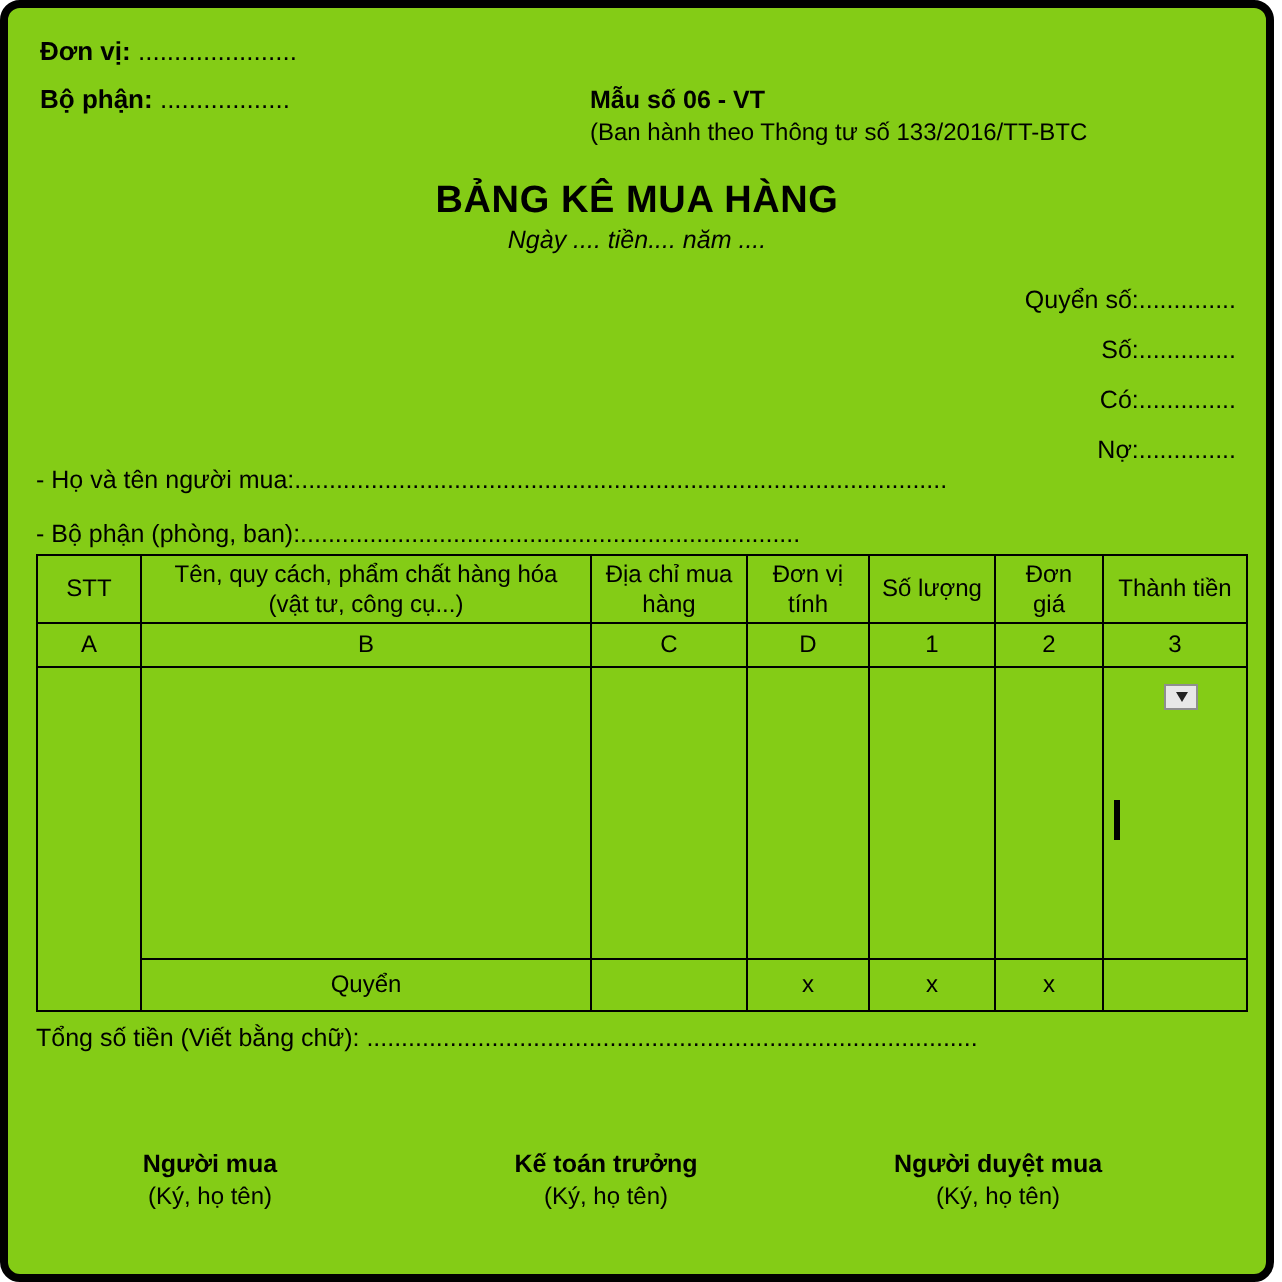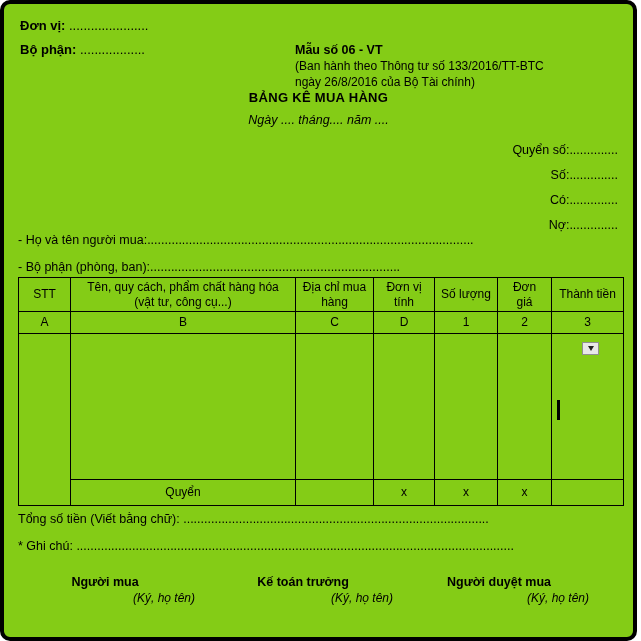--- a/index.html
+++ b/index.html
@@ -16,21 +16,21 @@
   }
   .abs{position:absolute;}
   .nowrap{white-space:nowrap;overflow:hidden;}
 
   .top-left{left:16px;top:10px;font-size:13px;line-height:24px;width:200px;}
   .top-left b{font-weight:bold;}
 
   .top-right{left:291px;top:6px;width:332px;text-align:left;font-size:12px;line-height:16px;margin-top:32px;}
   .form-no{font-weight:bold;font-size:12.5px;}
 
-  .doc-title{left:0;top:86px;width:100%;text-align:center;font-weight:bold;font-size:13px;letter-spacing:.3px;}
+  .doc-title{left:0;top:86px;width:100%;text-align:center;font-weight:bold;font-size:19px;letter-spacing:.3px;}
   .date-line{left:0;top:109px;width:100%;text-align:center;font-style:italic;font-size:12.5px;}
 
   .refs{right:15px;top:134px;text-align:right;font-size:12.5px;line-height:25px;margin-left:28px;}
 
   .buyer-line{left:14px;font-size:12.5px;width:500px;}
   .buyer-name{top:229px;}
   .buyer-dept{top:256px;}
 
   table.form-table{
     position:absolute;left:14px;top:273px;
@@ -67,43 +67,42 @@
   .caret{
     position:absolute;left:5px;top:66px;
     width:3px;height:20px;background:#000;
   }
 
   .total-line{left:14px;top:508px;font-size:12.5px;width:600px;}
   .note-line{left:14px;top:535px;font-size:12.5px;width:600px;}
 
   .sig{top:571px;width:180px;text-align:center;}
   .sig .sig-name{font-weight:bold;font-size:12.5px;}
-  .sig .sig-sub{font-style:italic;font-size:12px;margin-top:2px;text-align:right;}
+  .sig .sig-sub{font-size:12px;margin-top:2px;}
   .sig1{left:11px;}
   .sig2{left:209px;}
   .sig3{left:405px;}
 </style>
 </head>
 <body>
 
 <div class="page">
 
   <div class="abs top-left">
     <div class="nowrap"><b>Đơn vị:</b> <span>......................</span></div>
     <div class="nowrap"><b>Bộ phận:</b> <span>..................</span></div>
   </div>
 
   <div class="abs top-right">
     <div class="form-no">Mẫu số 06 - VT</div>
     <div>(Ban hành theo Thông tư số 133/2016/TT-BTC</div>
-    <div>ngày 26/8/2016 của Bộ Tài chính)</div>
   </div>
 
   <div class="abs doc-title">BẢNG KÊ MUA HÀNG</div>
-  <div class="abs date-line">Ngày .... tháng.... năm ....</div>
+  <div class="abs date-line">Ngày .... tiền.... năm ....</div>
 
   <div class="abs refs">
     <div class="nowrap"><span>Quyển số:</span><span>..............</span></div>
     <div class="nowrap"><span>Số:</span><span>..............</span></div>
     <div class="nowrap"><span>Có:</span><span>..............</span></div>
     <div class="nowrap"><span>Nợ:</span><span>..............</span></div>
   </div>
 
   <div class="abs buyer-line buyer-dept nowrap"><span>- Bộ phận (phòng, ban):</span><span>........................................................................</span></div>
   <div class="abs buyer-line buyer-name nowrap"><span>- Họ và tên người mua:</span><span>..............................................................................................</span></div>
@@ -156,21 +155,20 @@
       <td></td>
       <td>x</td>
       <td>x</td>
       <td>x</td>
       <td></td>
     </tr>
   </tbody>
     </table>
 
   <div class="abs total-line nowrap"><span>Tổng số tiền (Viết bằng chữ):</span> <span>........................................................................................</span></div>
-  <div class="abs note-line nowrap"><span>* Ghi chú:</span> <span>..............................................................................................................................</span></div>
 
   <div class="abs sig sig1">
     <div class="sig-name">Người mua</div>
     <div class="sig-sub">(Ký, họ tên)</div>
   </div>
   <div class="abs sig sig2">
     <div class="sig-name">Kế toán trưởng</div>
     <div class="sig-sub">(Ký, họ tên)</div>
   </div>
   <div class="abs sig sig3">

